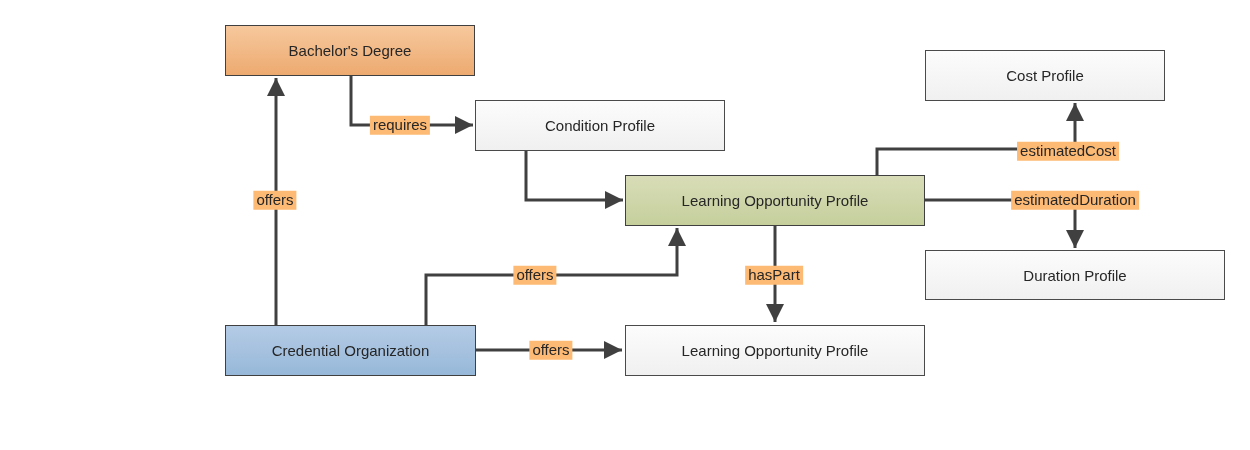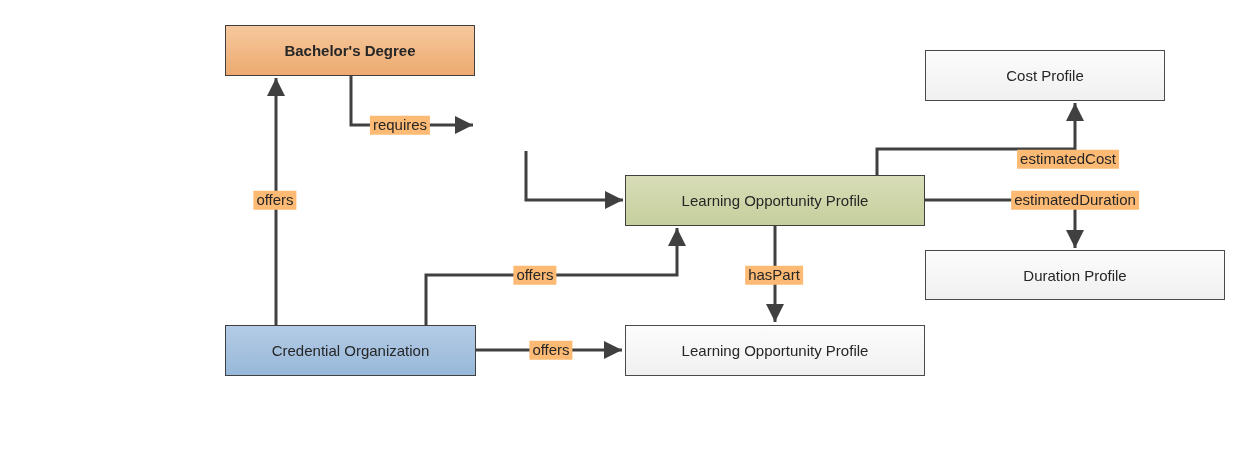--- a/index.html
+++ b/index.html
@@ -12,21 +12,21 @@
   }
   #wires{position:absolute;left:0;top:0;width:1250px;height:450px;}
   .node{
     position:absolute;
     box-sizing:border-box;
     border:1.5px solid #404040;
     display:flex;align-items:center;justify-content:center;
     font-size:15px;color:#262626;
     text-align:center;
   }
-  .node.orange{background:linear-gradient(#f6c89d,#edaa70);font-weight:bold;}
+  .node.orange{background:linear-gradient(#f6c89d,#edaa70);}
   .node.green{background:linear-gradient(#d9ddb8,#c5cf9c);}
   .node.blue{background:linear-gradient(#b4cbe5,#97b8d9);}
   .node.white{background:linear-gradient(#fcfcfc,#f0f0f0);border-color:#4a4a4a;}
 
   .edge-label{
     position:absolute;
     transform:translate(-50%,-50%);
     background:#fdba74;
     padding:1px 3px;
     font-size:15px;color:#262626;
@@ -40,21 +40,21 @@
   #n-cost           {left:925px;top:50px; width:240px;height:51px;}
   #n-lop            {left:625px;top:175px;width:300px;height:51px;}
   #n-duration       {left:925px;top:250px;width:300px;height:50px;}
   #n-credential-org {left:225px;top:325px;width:251px;height:51px;}
   #n-lop2           {left:625px;top:325px;width:300px;height:51px;}
 
   
   #l-offers-degree {left:275px; top:200px;}
   #l-requires      {left:400px; top:125px;}
   #l-tlo           {left:475px; top:200px;}
-  #l-estcost       {left:1068px;top:159px;}
+  #l-estcost       {left:1068px;top:151px;}
   #l-estdur        {left:1075px;top:200px;}
   #l-haspart       {left:774px; top:275px;}
   #l-offers-mid    {left:535px; top:275px;}
   #l-offers-bottom {left:551px; top:350px;}
 
   .wire{fill:none;stroke:#404040;stroke-width:3;}
 </style>
 </head>
 <body>
 
@@ -72,20 +72,23 @@
     <path class="wire" marker-end="url(#arrow)" d="M877 175 V149 H1075 V103"></path>
     <path class="wire" marker-end="url(#arrow)" d="M924 200 H1075 V248"></path>
     <path class="wire" marker-end="url(#arrow)" d="M775 226 V322"></path>
     <path class="wire" marker-end="url(#arrow)" d="M426 325 V275 H677 V228"></path>
     <path class="wire" marker-end="url(#arrow)" d="M476 350 H622"></path>
   </svg>
 
   <div class="node orange" id="n-bachelors">
     <span>Bachelor's Degree</span>
   </div>
+  <div class="node white" id="n-condition">
+    <span>Condition Profile</span>
+  </div>
   <div class="node white" id="n-cost">
     <span>Cost Profile</span>
   </div>
   <div class="node green" id="n-lop">
     <span>Learning Opportunity Profile</span>
   </div>
   <div class="node white" id="n-duration">
     <span>Duration Profile</span>
   </div>
   <div class="node blue" id="n-credential-org">

